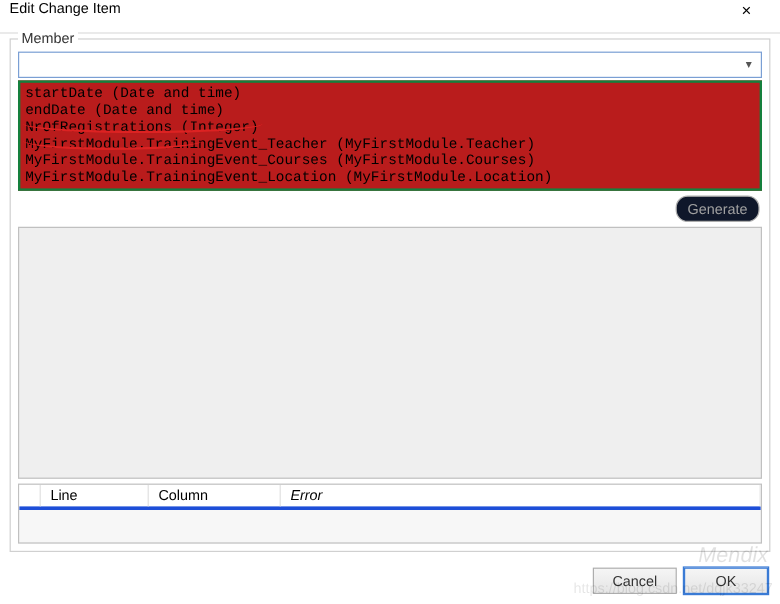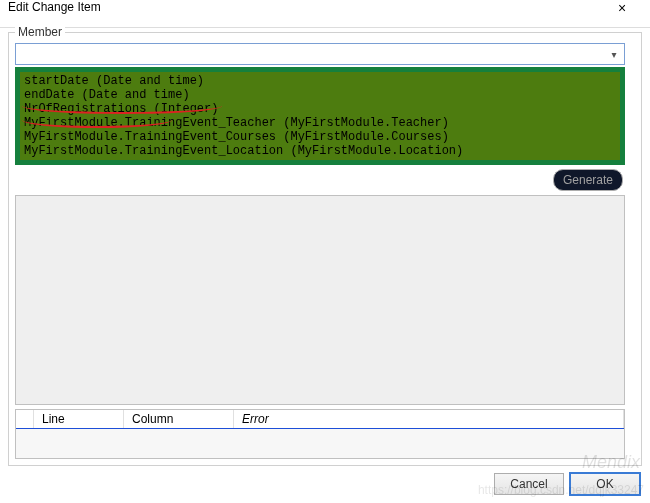--- a/index.html
+++ b/index.html
@@ -19,21 +19,21 @@
   padding: 0 8px;
   border-bottom: 1px solid #ddd;
   background: #fff;
 }
 .titlebar .title { flex: 1; font-size: 12px; }
 .titlebar .close { width: 40px; text-align: center; font-size: 14px; cursor: pointer; }
 .fieldset {
   margin: 4px 8px;
   border: 1px solid #d0d0d0;
   position: relative;
-  padding: 10px 16px 6px 6px;
+  padding: 10px 6px 6px 6px;
 }
 .legend {
   position: absolute;
   top: -8px;
   left: 6px;
   background: #fff;
   padding: 0 3px;
   font-size: 12px;
   color: #333;
 }
@@ -52,23 +52,23 @@
   top: 2px;
   width: 16px;
   height: 16px;
   display: flex;
   align-items: center;
   justify-content: center;
   font-size: 10px;
   color: #555;
 }
 .list-panel {
-  border: 5px solid #15803d;
+  border: 2px solid #15803d;
   margin-top: 2px;
-  background: #4d7c0f;
+  background: #b91c1c;
   font-family: "Courier New", monospace;
   font-size: 12px;
   line-height: 14px;
   padding: 2px 4px;
   position: relative;
 }
 .list-panel .item { white-space: nowrap; }
 .annot {
   position: absolute;
   border-bottom: 2px solid #d22;
@@ -101,21 +101,21 @@
 .error-table {
   margin-top: 4px;
   border: 1px solid #c0c0c0;
   height: 50px;
   background: #f7f7f7;
   overflow: hidden;
 }
 .error-head {
   display: flex;
   background: #fff;
-  border-bottom: 1px solid #1d4ed8;
+  border-bottom: 3px solid #1d4ed8;
   font-size: 12px;
 }
 .error-head > div {
   padding: 2px 8px;
   border-right: 1px solid #e0e0e0;
 }
 .error-head .c0 { width: 18px; border-right: 1px solid #e0e0e0; }
 .error-head .c1 { width: 90px; }
 .error-head .c2 { width: 110px; }
 .error-head .c3 { flex: 1; font-style: italic; }

